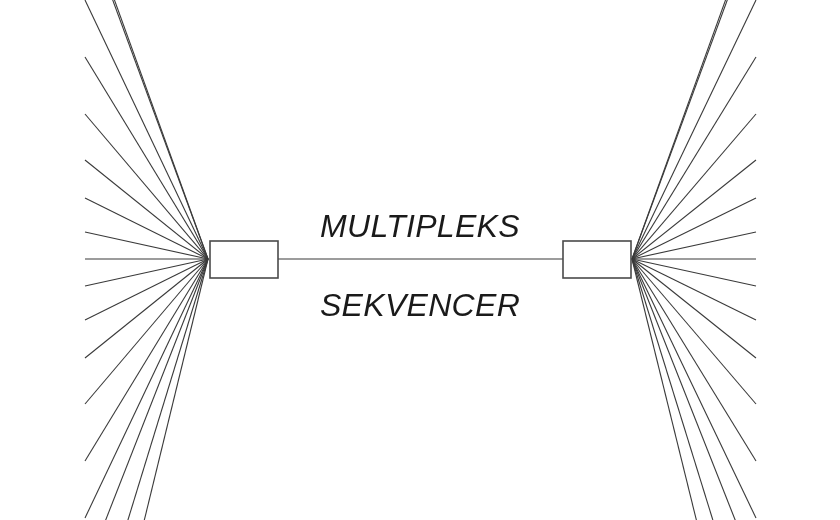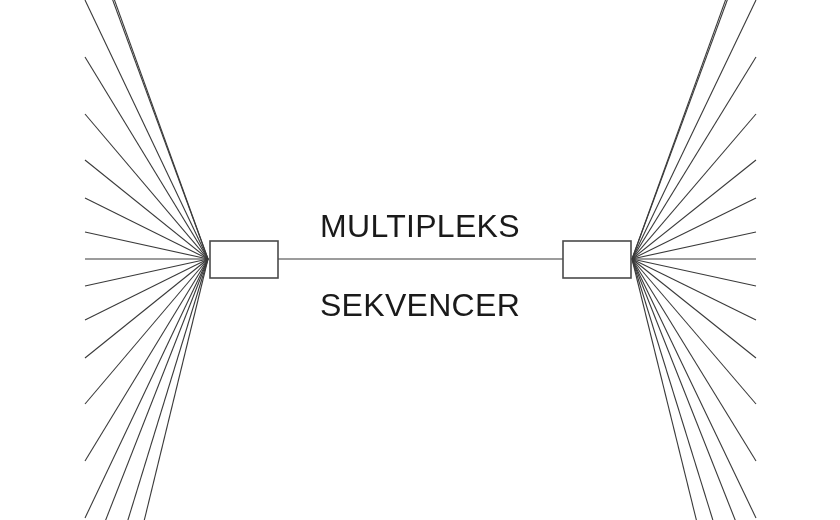--- a/index.html
+++ b/index.html
@@ -9,20 +9,21 @@
   }
   body {
     font-family: "Liberation Sans", sans-serif;
   }
   #diagram-root {
     position: relative;
     width: 840px;
     height: 520px;
     background: #ffffff;
     overflow: hidden;
+    font-style: italic;
   }
   #diagram-svg {
     position: absolute;
     top: 0;
     left: 0;
     width: 840px;
     height: 520px;
     display: block;
   }
   .fan-line {

